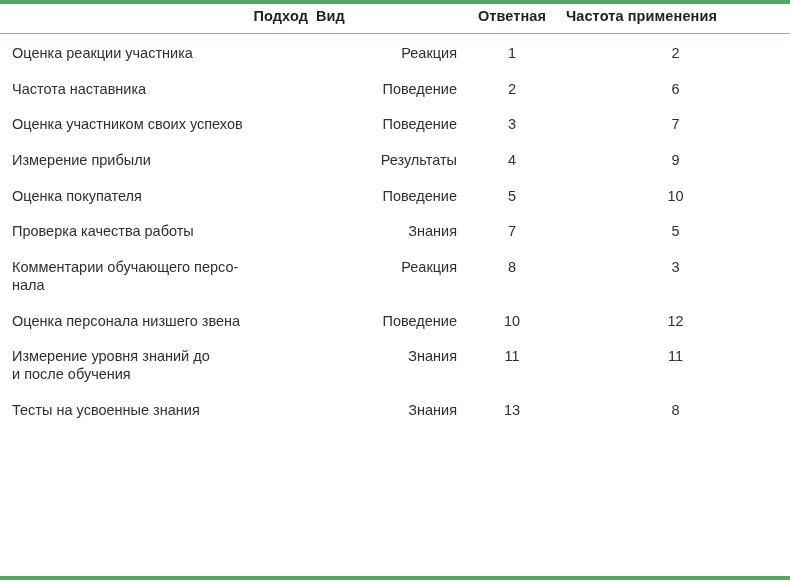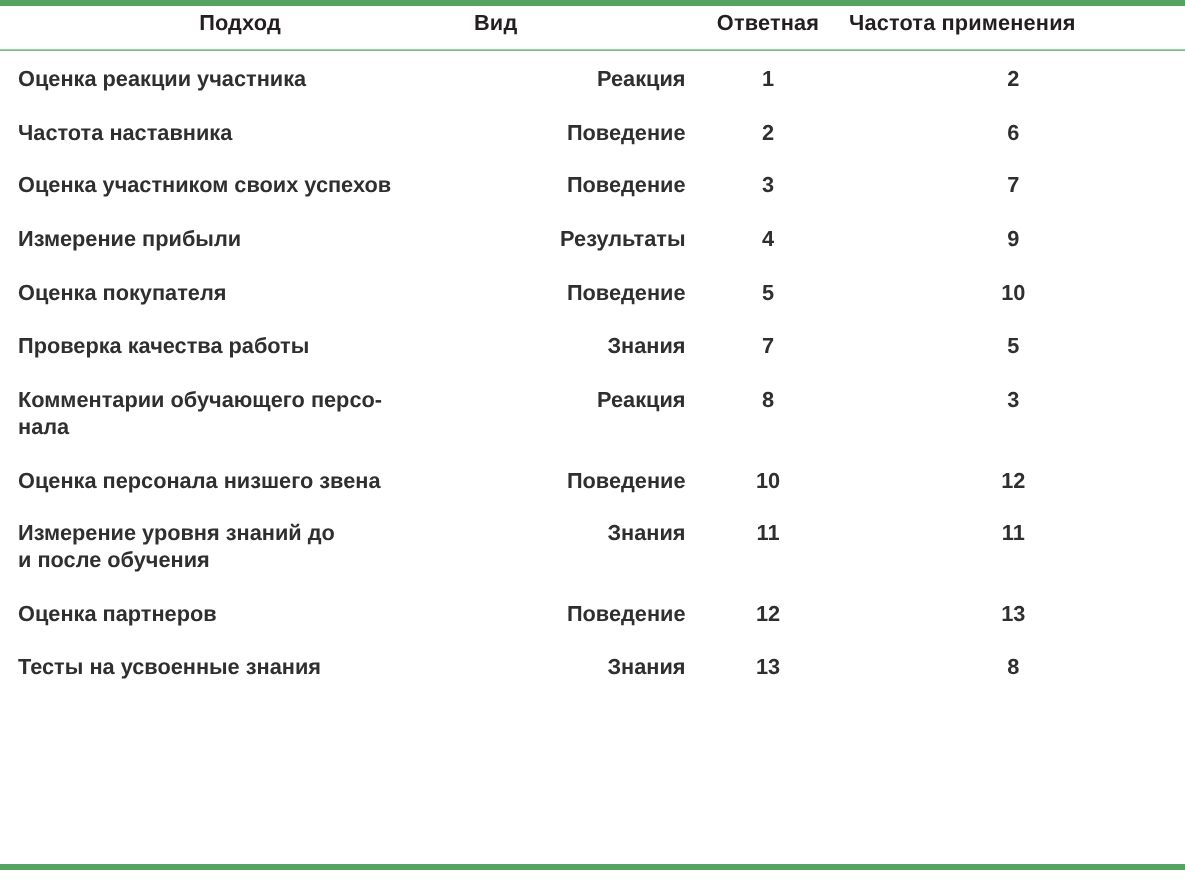--- a/index.html
+++ b/index.html
@@ -61,28 +61,28 @@
   thead th {
     font-size: 14.5px;
     font-weight: bold;
     color: #231f20;
     padding: 0 0 9px 0;
     height: 20px;
     vertical-align: bottom;
     border-bottom: 1.4px solid #7cbd87;
     letter-spacing: 0.1px;
   }
-  th.h-approach { text-align: center;   padding-left: 12px; }
+  th.h-approach { text-align: right;   padding-left: 12px; }
   th.h-kind     { text-align: left;   padding-left: 8px;  }
   th.h-imp      { text-align: center; padding-right: 0px; }
   th.h-freq     { text-align: left; padding-right: 6px; }
 
   tbody td {
     font-size: 14.5px;
-    font-weight: bold;
+    font-weight: normal;
     color: #2f2f2f;
     padding-top: 9px;
     padding-bottom: 9px;
     vertical-align: top;
     line-height: 1.22;
     white-space: pre-line;
   }
   td.c1 { text-align: left;   padding-left: 12px; }
   td.c2 { text-align: right;   padding-left: 8px;  }
   td.c3 { text-align: center; }
@@ -163,26 +163,20 @@
           <td class="c4">12</td>
         </tr>
         <tr>
           <td class="c1">Измерение уровня знаний до
 и после обучения</td>
           <td class="c2">Знания</td>
           <td class="c3">11</td>
           <td class="c4">11</td>
         </tr>
         <tr>
-          <td class="c1">Оценка партнеров</td>
-          <td class="c2">Поведение</td>
-          <td class="c3">12</td>
-          <td class="c4">13</td>
-        </tr>
-        <tr>
           <td class="c1">Тесты на усвоенные знания</td>
           <td class="c2">Знания</td>
           <td class="c3">13</td>
           <td class="c4">8</td>
         </tr>
       </tbody>
   </table>
 
   <div class="rule-bottom"></div>
 

